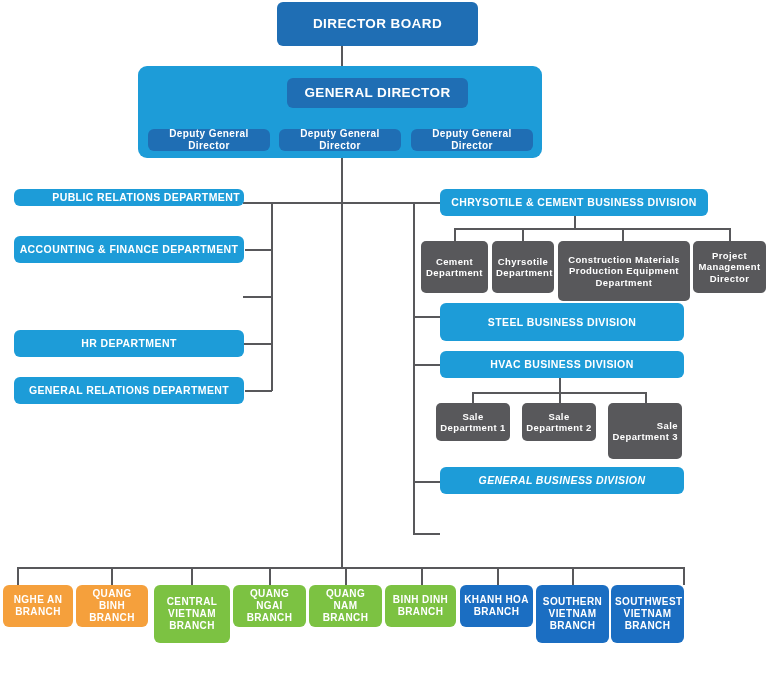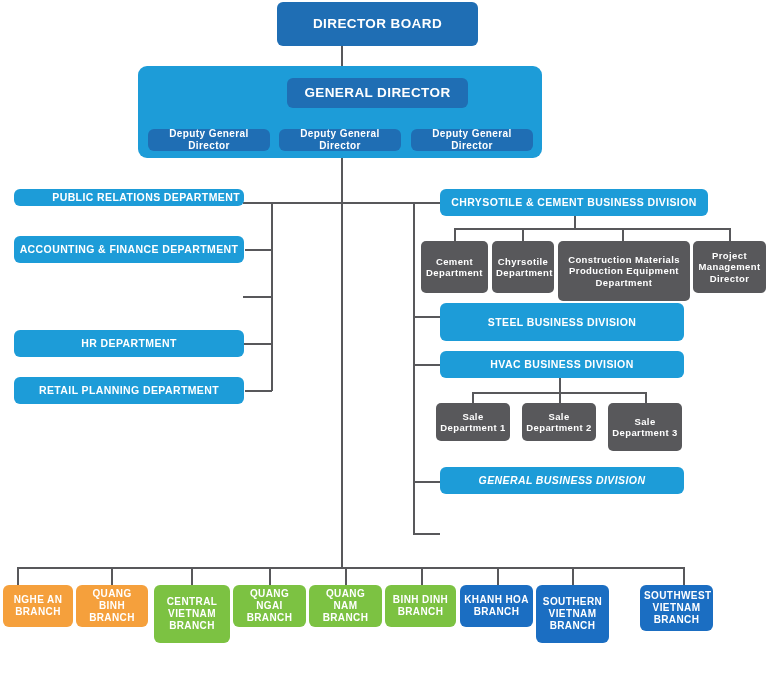--- a/index.html
+++ b/index.html
@@ -132,21 +132,21 @@
   <div class="node n-blue cap-bold sz-11" style="left:14px; top:189px; width:230px; height:17px;text-align:right;">
     <span>PUBLIC RELATIONS DEPARTMENT</span>
   </div>
   <div class="node n-blue cap-bold sz-11" style="left:14px; top:236px; width:230px; height:27px;">
     <span>ACCOUNTING &amp; FINANCE DEPARTMENT</span>
   </div>
   <div class="node n-blue cap-bold sz-11" style="left:14px; top:330px; width:230px; height:27px;">
     <span>HR DEPARTMENT</span>
   </div>
   <div class="node n-blue cap-bold sz-11" style="left:14px; top:377px; width:230px; height:27px;">
-    <span>RETAIL PLANNING DEPARTMENT</span>
+    <span>GENERAL RELATIONS DEPARTMENT</span>
   </div>
 
   <div class="node n-blue cap-bold sz-11" style="left:440px; top:189px; width:268px; height:27px;">
     <span>CHRYSOTILE &amp; CEMENT BUSINESS DIVISION</span>
   </div>
 
   <div class="node n-gray cap-bold sz-9" style="left:421px; top:241px; width:67px; height:52px;">
     <span>Cement Department</span>
   </div>
   <div class="node n-gray cap-bold sz-9" style="left:492px; top:241px; width:62px; height:52px;">
@@ -166,21 +166,21 @@
   <div class="node n-blue cap-bold sz-11" style="left:440px; top:351px; width:244px; height:27px;">
     <span>HVAC BUSINESS DIVISION</span>
   </div>
 
   <div class="node n-gray cap-bold sz-9" style="left:436px; top:403px; width:74px; height:38px;">
     <span>Sale Department 1</span>
   </div>
   <div class="node n-gray cap-bold sz-9" style="left:522px; top:403px; width:74px; height:38px;">
     <span>Sale Department 2</span>
   </div>
-  <div class="node n-gray cap-bold sz-9" style="left:608px; top:403px; width:74px; height:48px;">
+  <div class="node n-gray cap-bold sz-9" style="left:608px; top:403px; width:74px; height:56px;text-align:right;">
     <span>Sale Department 3</span>
   </div>
 
   <div class="node n-blue cap-bold sz-11" style="left:440px; top:467px; width:244px; height:27px;font-style:italic;">
     <span>GENERAL BUSINESS DIVISION</span>
   </div>
 
 
   <div class="node n-orange cap-bold sz-10" style="left:3px; top:585px; width:70px; height:42px;">
     <span>NGHE AN BRANCH</span>
@@ -199,17 +199,17 @@
   </div>
   <div class="node n-green cap-bold sz-10" style="left:385px; top:585px; width:71px; height:42px;">
     <span>BINH DINH BRANCH</span>
   </div>
   <div class="node n-navy cap-bold sz-10" style="left:460px; top:585px; width:73px; height:42px;">
     <span>KHANH HOA BRANCH</span>
   </div>
   <div class="node n-navy cap-bold sz-10" style="left:536px; top:585px; width:73px; height:58px;">
     <span>SOUTHERN VIETNAM BRANCH</span>
   </div>
-  <div class="node n-navy cap-bold sz-10" style="left:611px; top:585px; width:73px; height:46px;margin-left:29px;">
+  <div class="node n-navy cap-bold sz-10" style="left:611px; top:585px; width:73px; height:58px;">
     <span>SOUTHWEST VIETNAM BRANCH</span>
   </div>
 
 </div>
 
 </body></html>

